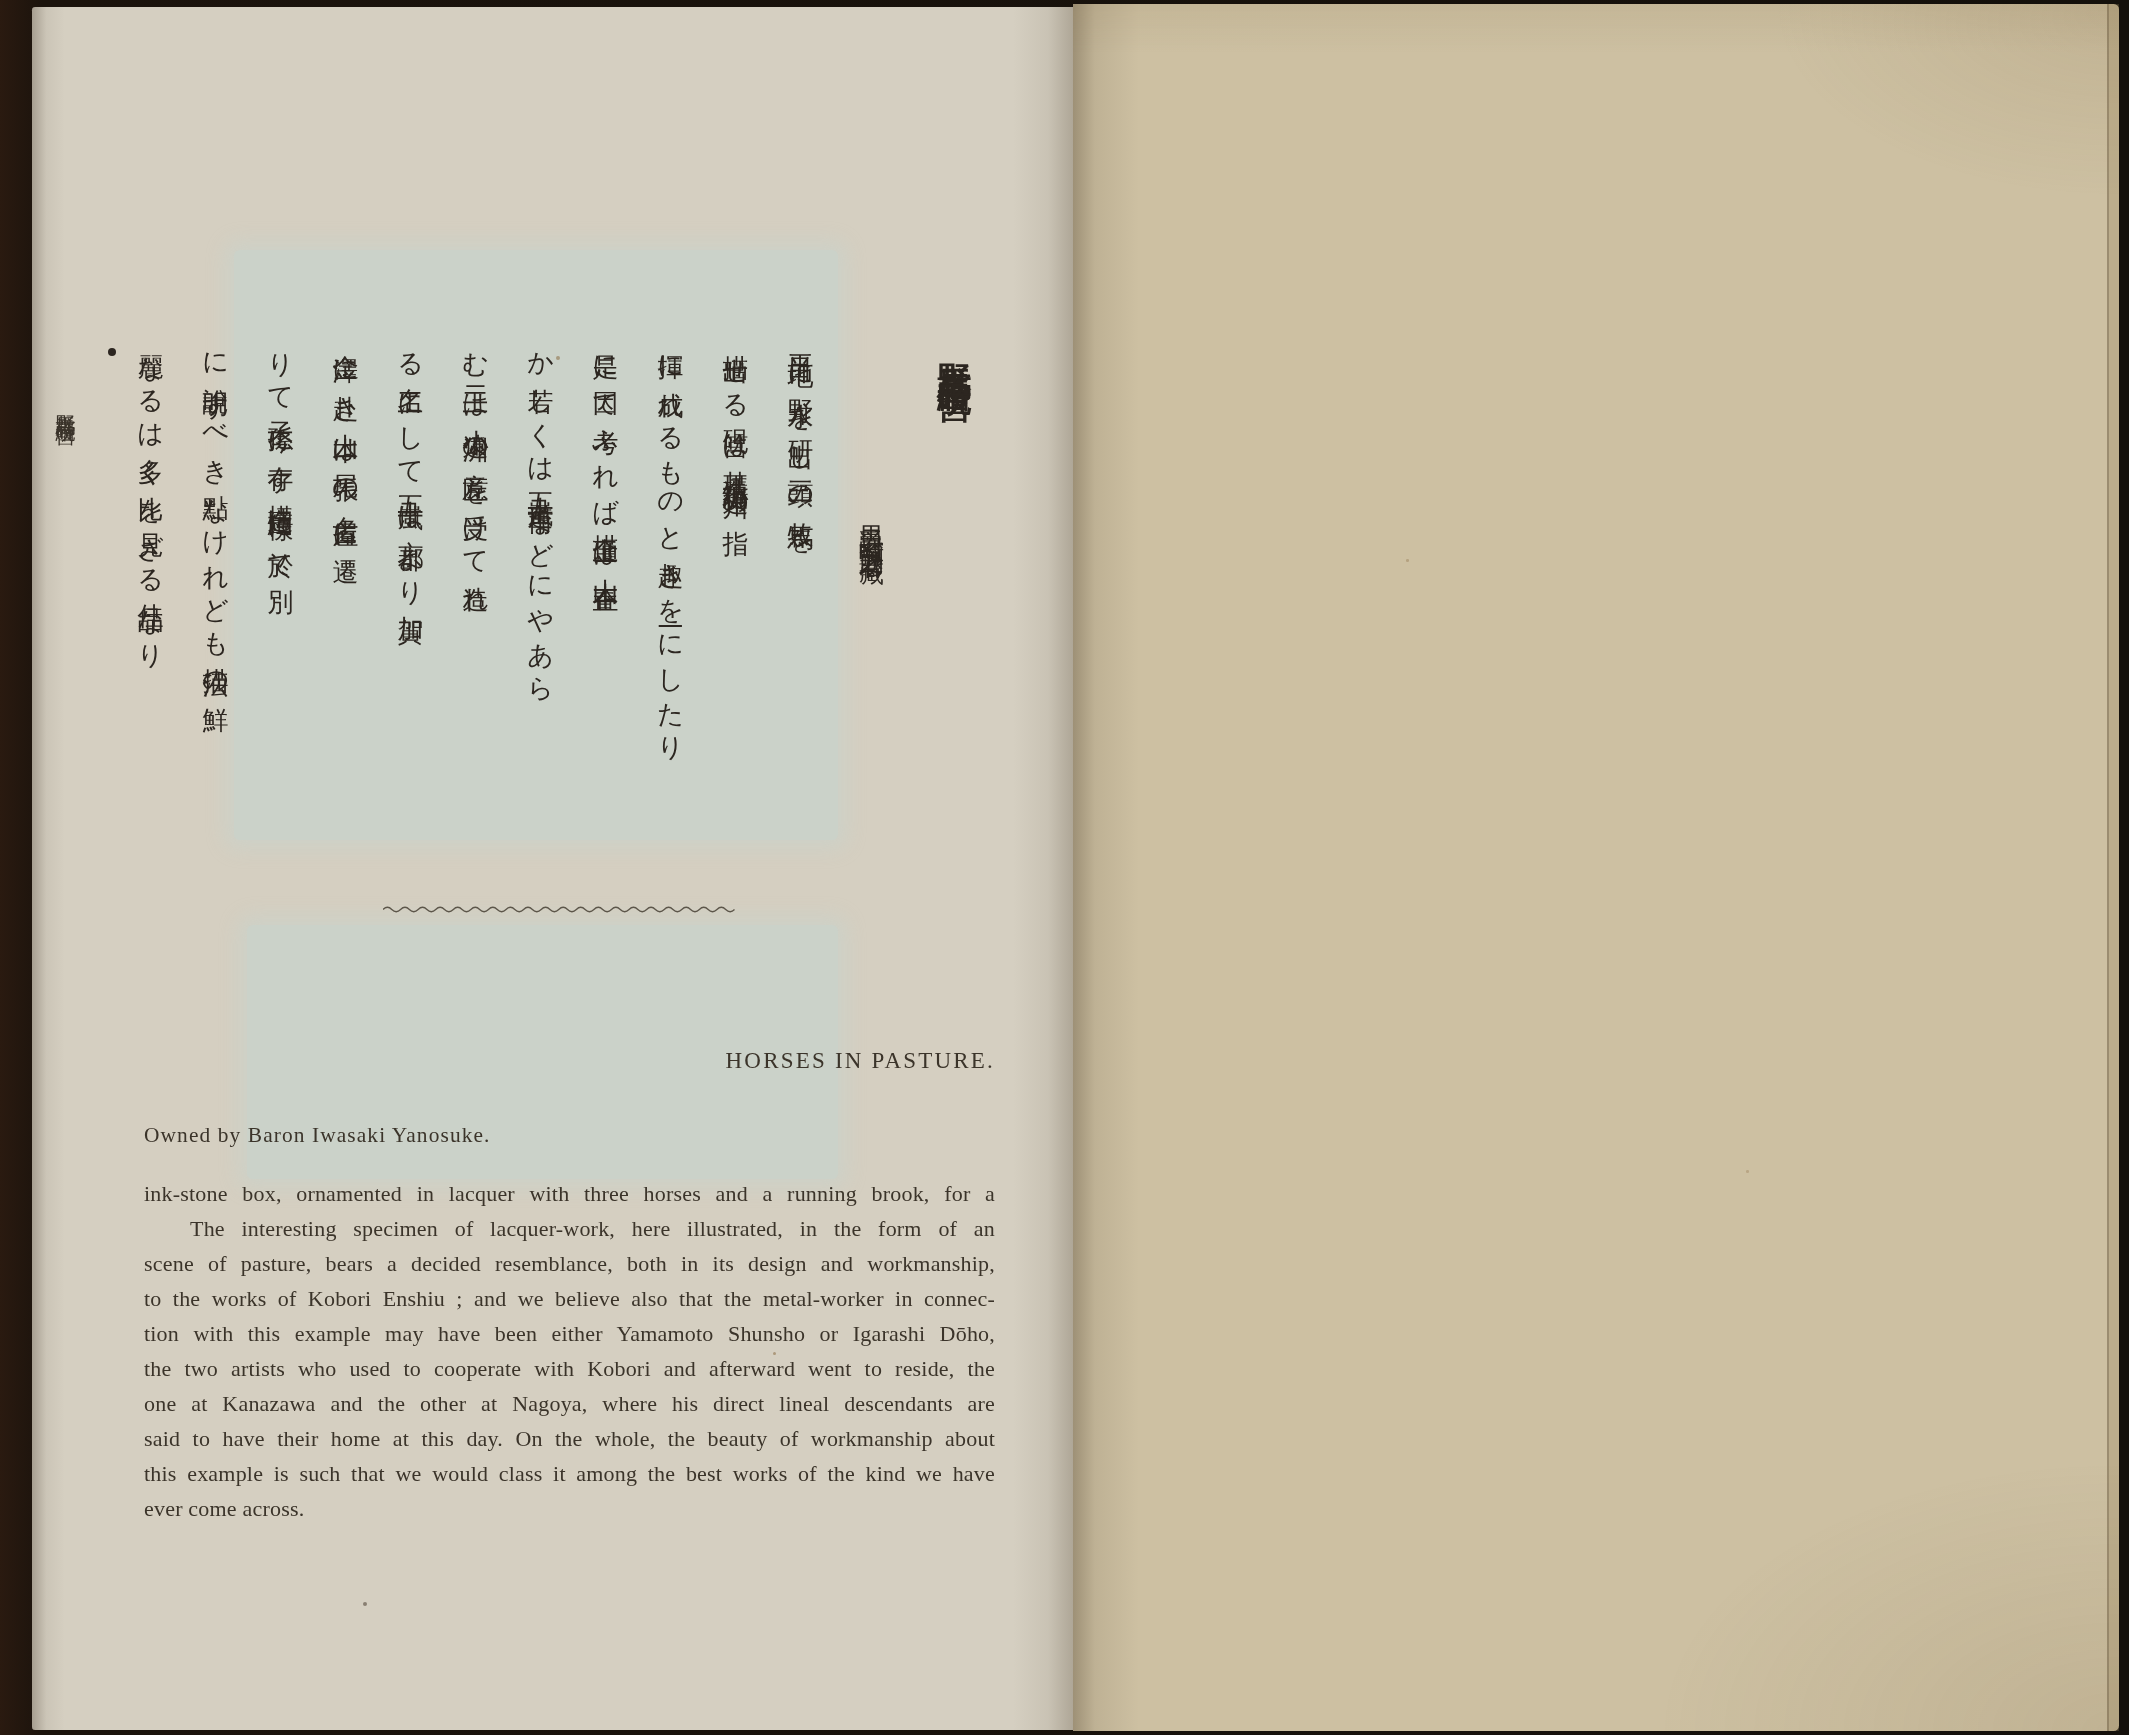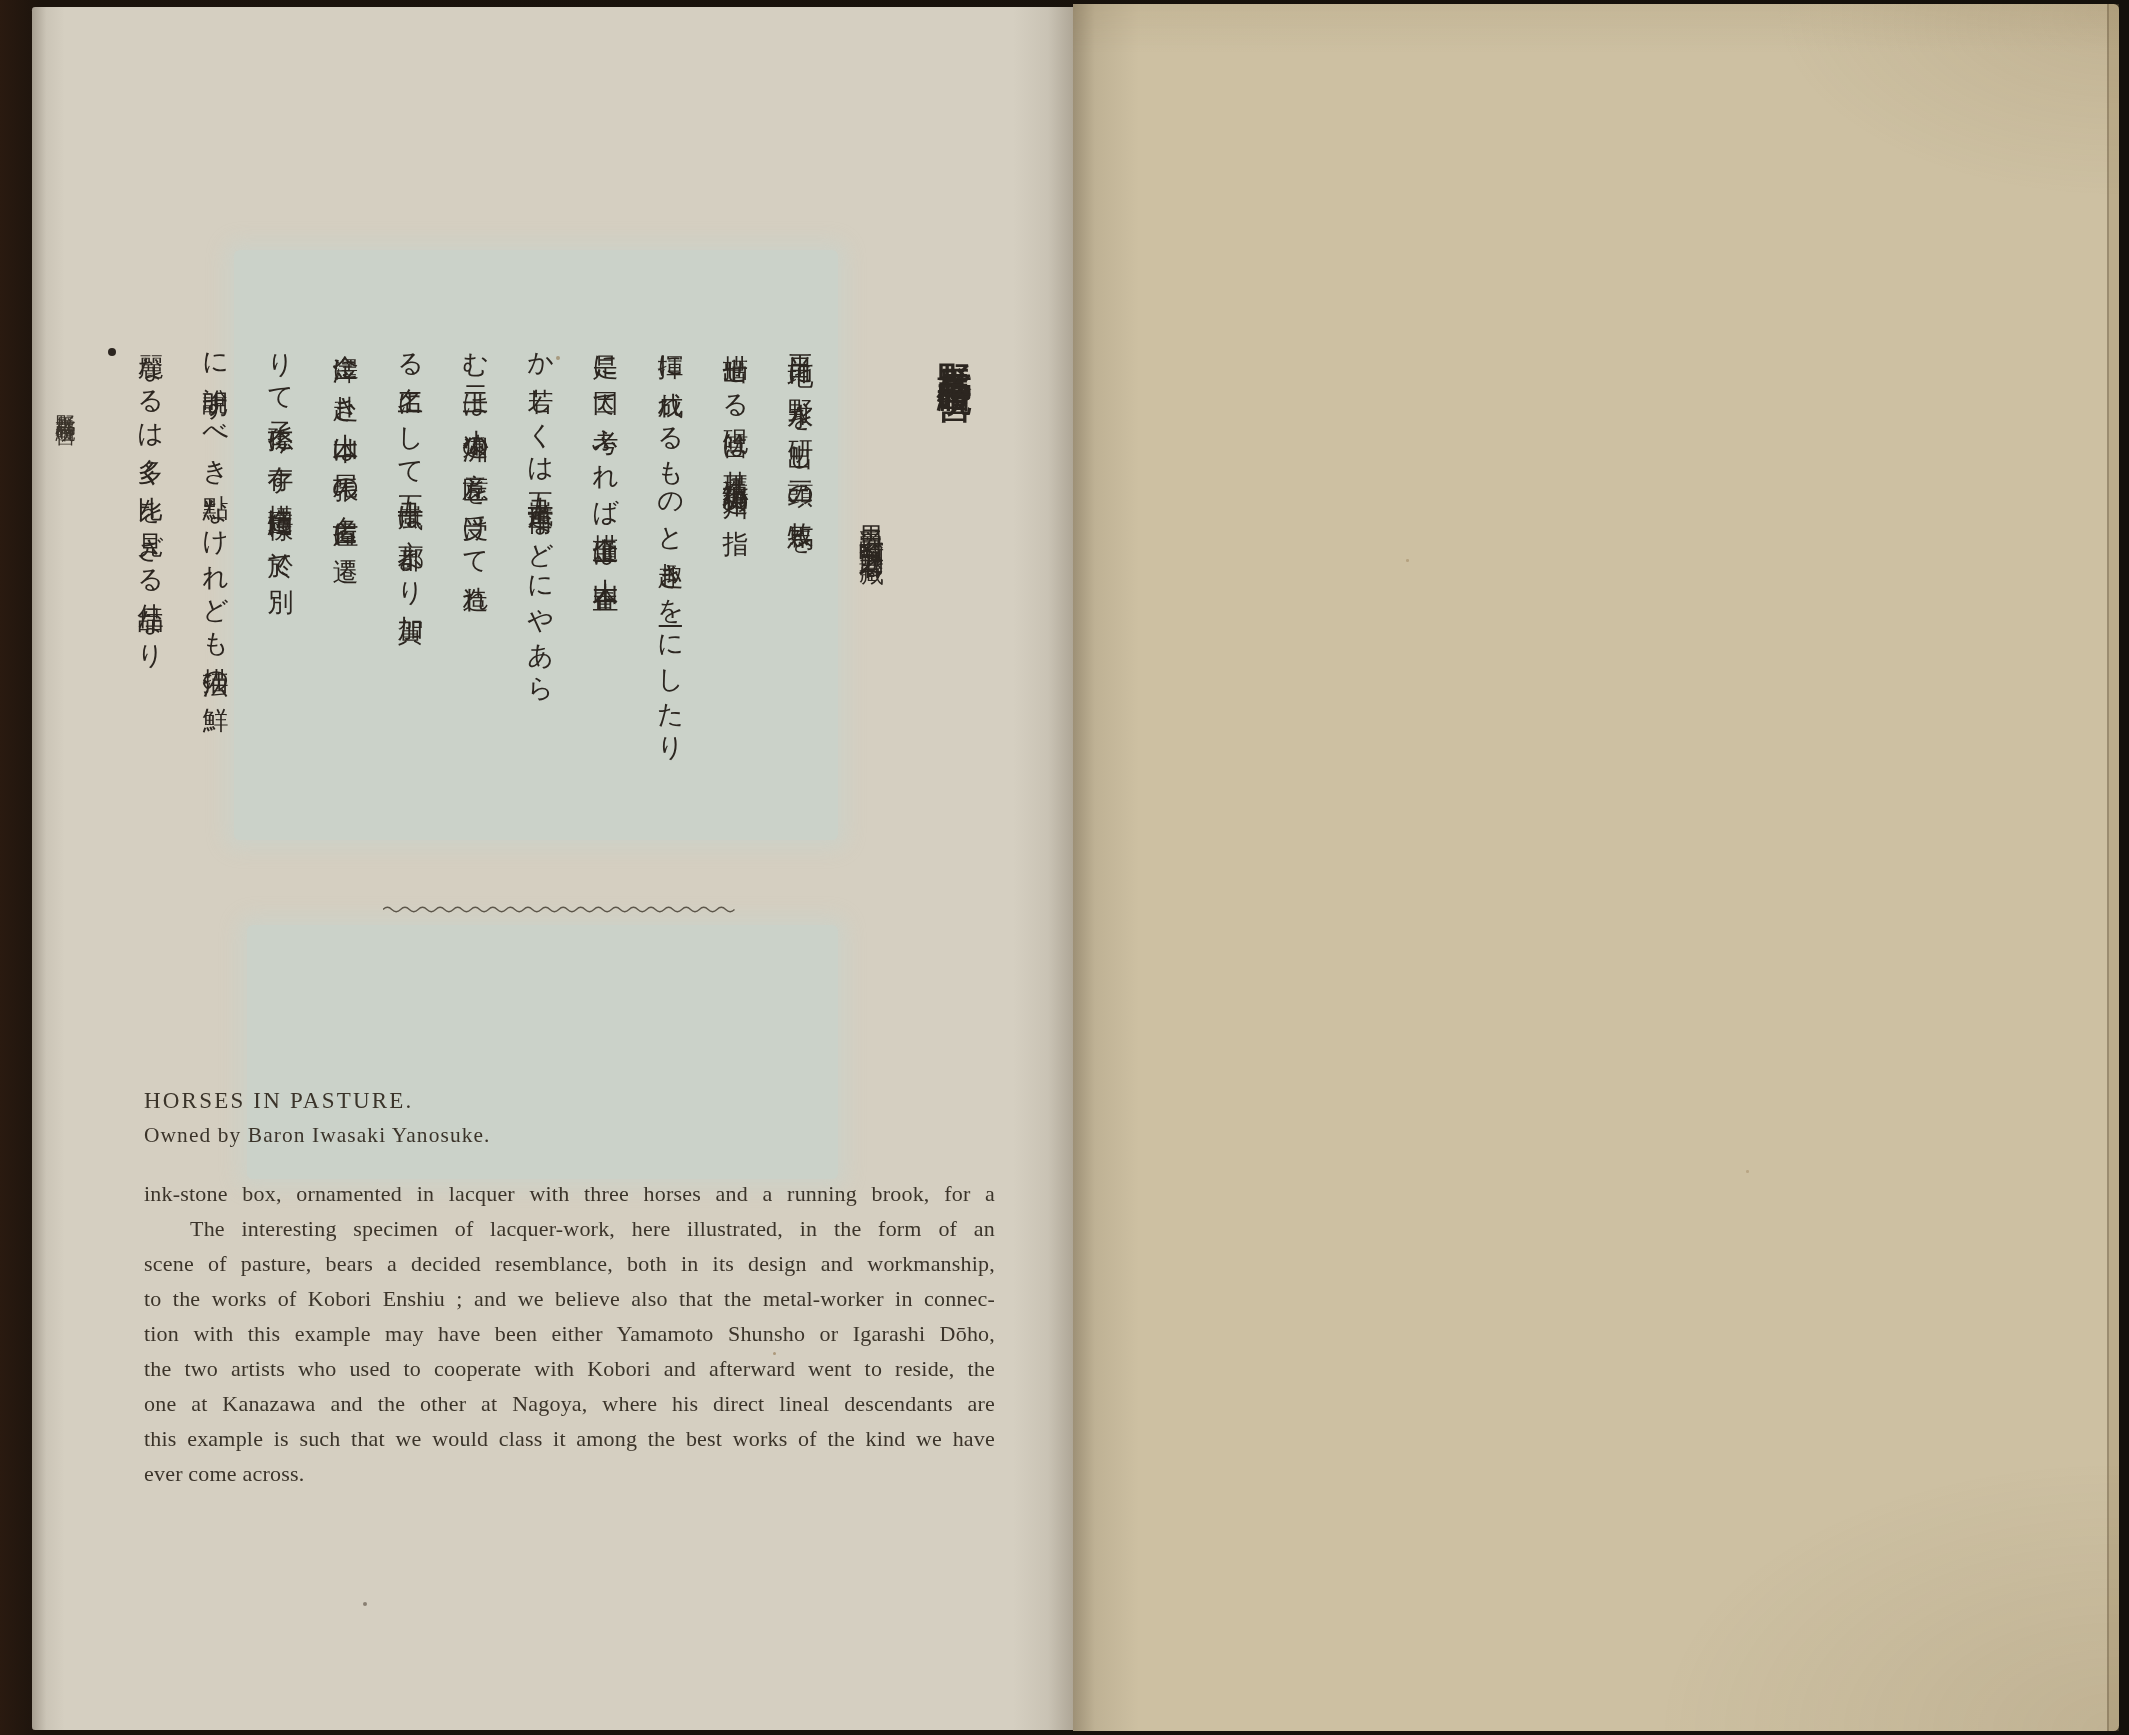--- a/index.html
+++ b/index.html
@@ -68,21 +68,21 @@
   }
   .bullet { position:absolute; left:108px; top:348px; width:8.2px; height:8.2px;
             border-radius:50%; background:#2c2620; }
 
   
   .divider { position:absolute; left:383px; top:904px; width:357px; height:11px; }
 
   
   .eng { position:absolute; left:144px; width:851px; color:#3b342a; }
   .eng-h1 { top:1018px; text-align:center; font-size:23px; letter-spacing:2.2px; }
-  .eng-h2 { top:1088px; text-align:left; font-size:23px; letter-spacing:2.2px; }
+  .eng-h2 { top:1048px; text-align:right; font-size:23px; letter-spacing:2.2px; }
   .eng-by { top:1123px; text-align:left; font-size:21.4px; letter-spacing:1.1px; }
   .eng-para { top:1176px; font-size:22px; line-height:35px; letter-spacing:0.2px; }
   .pline { text-align:justify; text-align-last:justify; }
   .pline.first { text-indent:46px; }
   .pline.last  { text-align-last:left; }
 
   
   .speck { position:absolute; border-radius:50%; background:#8a6b42; opacity:0.55; }
   .s1 { left:556px; top:356px;  width:3.8px;  height:3.8px;  }
   .s2 { left:363px;  top:1602px; width:4.4px;  height:4.4px;  background:#4a3e30; }
@@ -134,20 +134,21 @@
   <div class="eng eng-by" style="position:absolute;">Owned by Baron Iwasaki Yanosuke.</div>
 
   <div class="eng eng-para" style="position:absolute;">
     <div class="pline">ink-stone box, ornamented in lacquer with three horses and a running brook, for a</div>
     <div class="pline first">The interesting specimen of lacquer-work, here illustrated, in the form of an</div>
     <div class="pline">scene of pasture, bears a decided resemblance, both in its design and workmanship,</div>
     <div class="pline">to the works of Kobori Enshiu ; and we believe also that the metal-worker in connec-</div>
     <div class="pline">tion with this example may have been either Yamamoto Shunsho or Igarashi Dōho,</div>
     <div class="pline">the two artists who used to cooperate with Kobori and afterward went to reside, the</div>
     <div class="pline">one at Kanazawa and the other at Nagoya, where his direct lineal descendants are</div>
+    <div class="pline">said to have their home at this day.  On the whole, the beauty of workmanship about</div>
     <div class="pline">this example is such that we would class it among the best works of the kind we have</div>
     <div class="pline last">ever come across.</div>
   </div>
 
   <div class="speck s1"></div>
   <div class="speck s2"></div>
   <div class="speck s3"></div>
   <div class="speck s4"></div>
   <div class="speck s5"></div>
 

